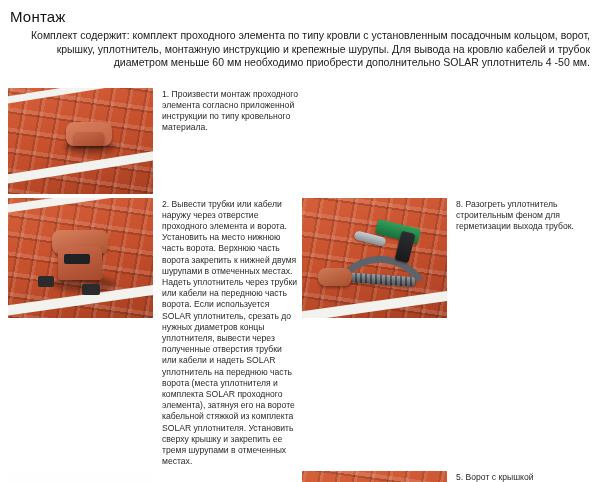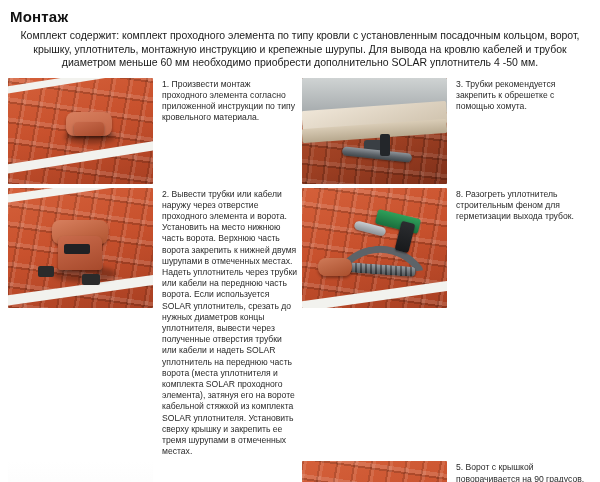--- a/index.html
+++ b/index.html
@@ -16,31 +16,31 @@
   }
   .page {
     width: 600px;
     height: 482px;
     position: relative;
     box-sizing: border-box;
     padding: 6px 8px 0 8px;
   }
   .title {
     font-size: 15px;
-    font-weight: bold;
+    font-weight: normal;
     color: #111;
     margin: 2px 0 4px 2px;
     letter-spacing: 0.2px;
   }
   .intro {
     font-size: 10.5px;
     line-height: 13.5px;
     color: #1a1a1a;
-    margin: 0 2px 8px 2px;
-    text-align: center;
+    margin: 0 2px 18px 2px;
+    text-align: right;
   }
   .grid {
     display: flex;
     flex-direction: column;
     gap: 4px;
   }
   .row {
     display: flex;
     gap: 4px;
   }
@@ -173,32 +173,20 @@
           <div class="roof"></div>
           <div class="whitestrip" style="left:-12px; top:74px; width:180px; height:9px; transform:rotate(-9deg);"></div>
           <div class="whitestrip" style="left:-12px; top:-4px; width:180px; height:7px; transform:rotate(-9deg);"></div>
           <div class="shadow-blob" style="left:56px; top:52px; width:52px; height:14px;"></div>
           <div class="vent-cap" style="left:58px; top:34px; width:46px; height:24px;"></div>
           <div class="vent-body" style="left:66px; top:44px; width:30px; height:14px; border-radius:4px;"></div>
         </div>
         <div class="caption">1. Произвести монтаж проходного элемента согласно приложенной инструкции по типу кровельного материала.</div>
       </div>
 
-      <div class="cell">
-        <div class="photo" style="height:106px;">
-          <div class="roof dark"></div>
-          <div class="grey-panel" style="left:0; top:0; width:145px; height:34px; background:linear-gradient(180deg,#cfd3d3 0%,#a7acae 100%);"></div>
-          <div class="beige" style="left:0; top:28px; width:145px; height:22px; transform:rotate(-4deg);"></div>
-          <div class="beige" style="left:0; top:46px; width:145px; height:14px; transform:rotate(-4deg); background:linear-gradient(180deg,#d9ccb6,#b7a88e);"></div>
-          <div class="black-part" style="left:62px; top:62px; width:26px; height:16px; border-radius:3px; background:#3a3f44;"></div>
-          <div class="pipe" style="left:40px; top:72px; width:70px; height:9px; transform:rotate(6deg);"></div>
-          <div class="black-part" style="left:78px; top:56px; width:10px; height:22px; background:#23262a;"></div>
-        </div>
-        <div class="caption">3. Трубки рекомендуется закрепить к обрешетке с помощью хомута.</div>
-      </div>
 
     </div>
 
     <div class="row">
 
       <div class="cell">
         <div class="photo" style="height:120px;">
           <div class="roof"></div>
           <div class="whitestrip" style="left:-14px; top:96px; width:190px; height:10px; transform:rotate(-8deg);"></div>
           <div class="whitestrip" style="left:-14px; top:-5px; width:190px; height:8px; transform:rotate(-8deg);"></div>

